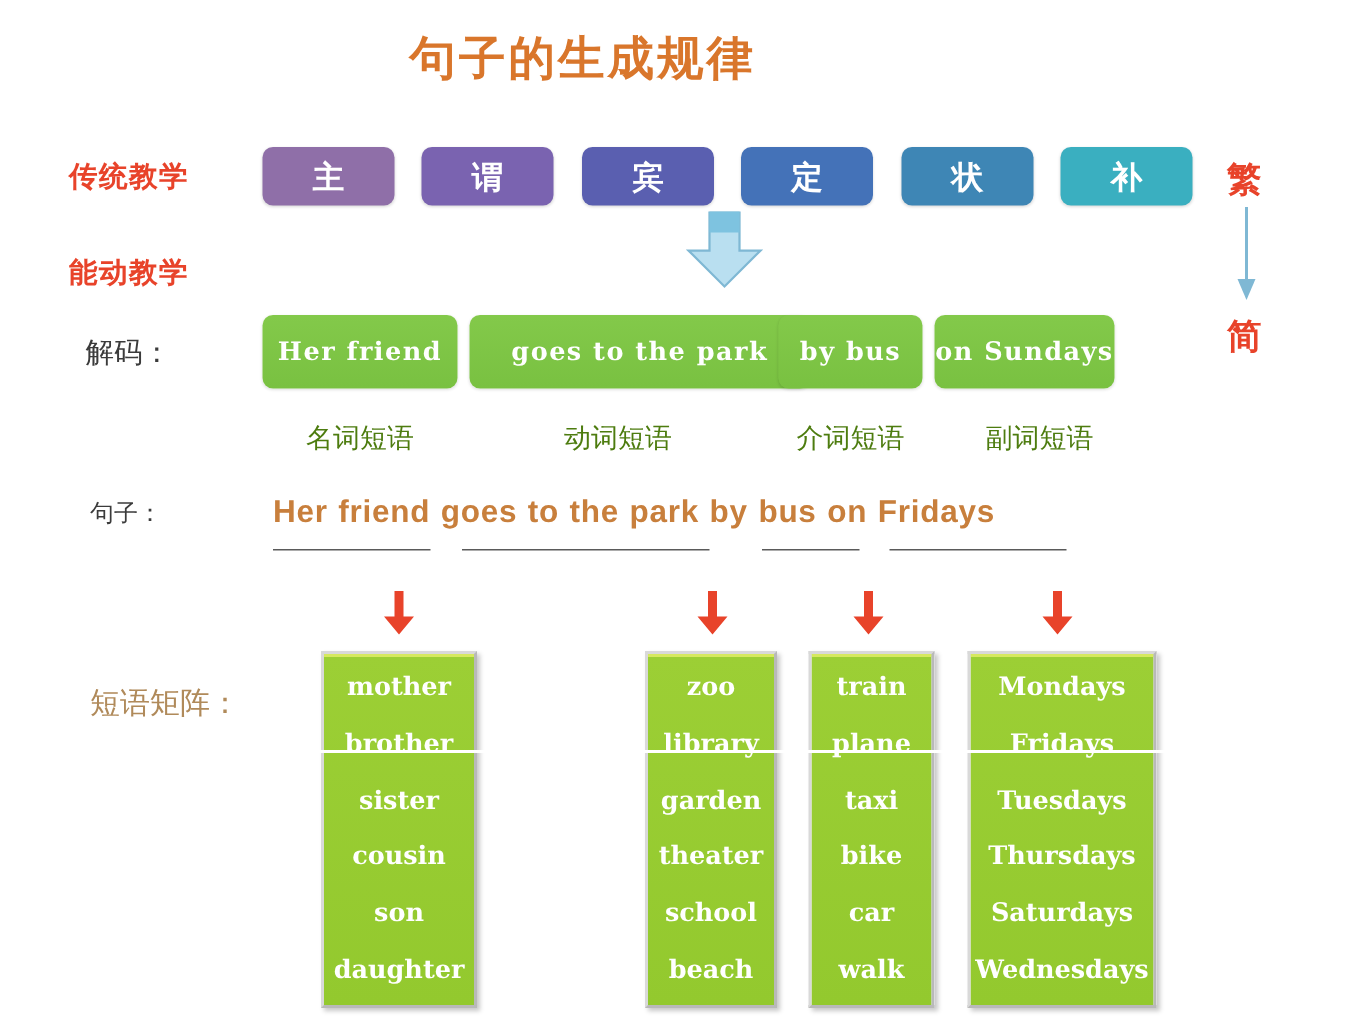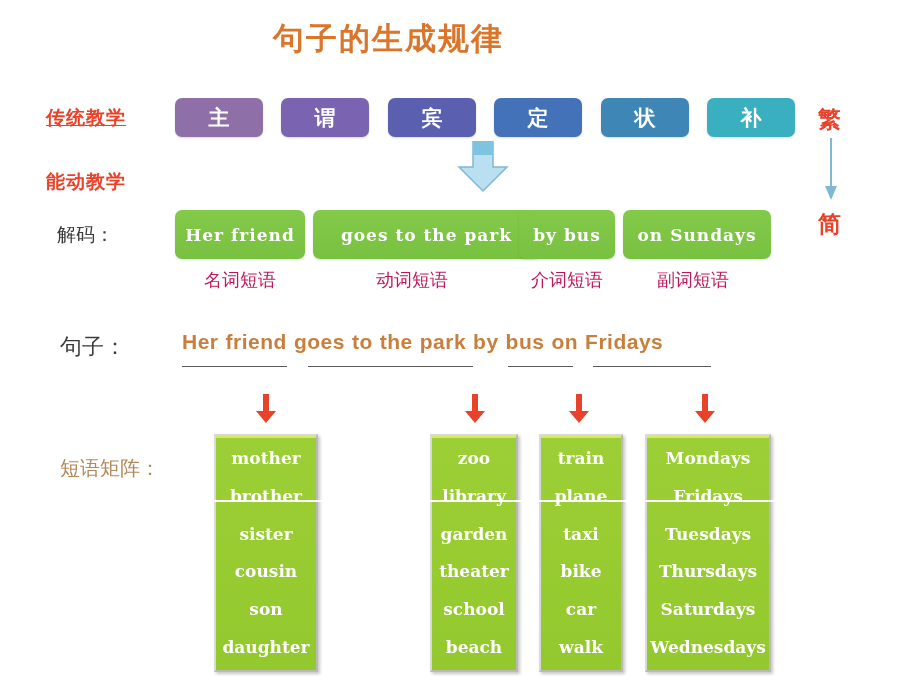--- a/index.html
+++ b/index.html
@@ -37,21 +37,21 @@
 
   
   .red-label {
     position: absolute;
     font-size: 19px;
     font-weight: bold;
     color: #e8432a;
     letter-spacing: 1px;
     font-family: "DejaVu Sans", "Liberation Sans", sans-serif;
   }
-  .red-label.traditional { left: 46px; top: 105px; text-decoration: underline; }
+  .red-label.traditional { left: 46px; top: 105px; }
   .red-label.dynamic     { left: 46px; top: 169px; }
 
   
   .fan-char, .jian-char {
     position: absolute;
     font-size: 23px;
     font-weight: bold;
     color: #e8432a;
     font-family: "DejaVu Sans", "Liberation Sans", sans-serif;
   }
@@ -112,33 +112,33 @@
     align-items: center;
     justify-content: center;
     letter-spacing: 1px;
     font-family: "DejaVu Serif", "Liberation Serif", serif;
     box-shadow: 0 1px 2px rgba(0,0,0,0.12);
   }
 
   
   .phrase-type {
     position: absolute;
-    top: 268px;
+    top: 280px;
     font-size: 18px;
-    color: #be185d;
+    color: #4d7c0f;
     text-align: center;
     font-family: "DejaVu Sans", "Liberation Sans", sans-serif;
   }
 
   
   .sentence-label {
     position: absolute;
     left: 60px;
     top: 332px;
-    font-size: 22px;
+    font-size: 16px;
     color: #3b3b3b;
     font-family: Liberation Sans, sans-serif;
   }
   .sentence-line {
     position: absolute;
     left: 182px;
     top: 330px;
     font-size: 21px;
     font-weight: bold;
     color: #c87f3c;
@@ -268,21 +268,21 @@
   <div id="decode-chunks">
       <div class="green-chunk" style="left: 175px; width: 130px;">
         <span>Her friend</span>
       </div>
       <div class="green-chunk" style="left: 313px; width: 227px;">
         <span>goes to the park</span>
       </div>
       <div class="green-chunk" style="left: 519px; width: 96px;">
         <span>by bus</span>
       </div>
-      <div class="green-chunk" style="left: 623px; width: 148px;">
+      <div class="green-chunk" style="left: 623px; width: 120px;">
         <span>on Sundays</span>
       </div>
     </div>
 
   <div id="phrase-types">
       <div class="phrase-type" style="left: 175px; width: 130px;">名词短语</div>
       <div class="phrase-type" style="left: 313px; width: 198px;">动词短语</div>
       <div class="phrase-type" style="left: 519px; width: 96px;">介词短语</div>
       <div class="phrase-type" style="left: 623px; width: 140px;">副词短语</div>
     </div>

